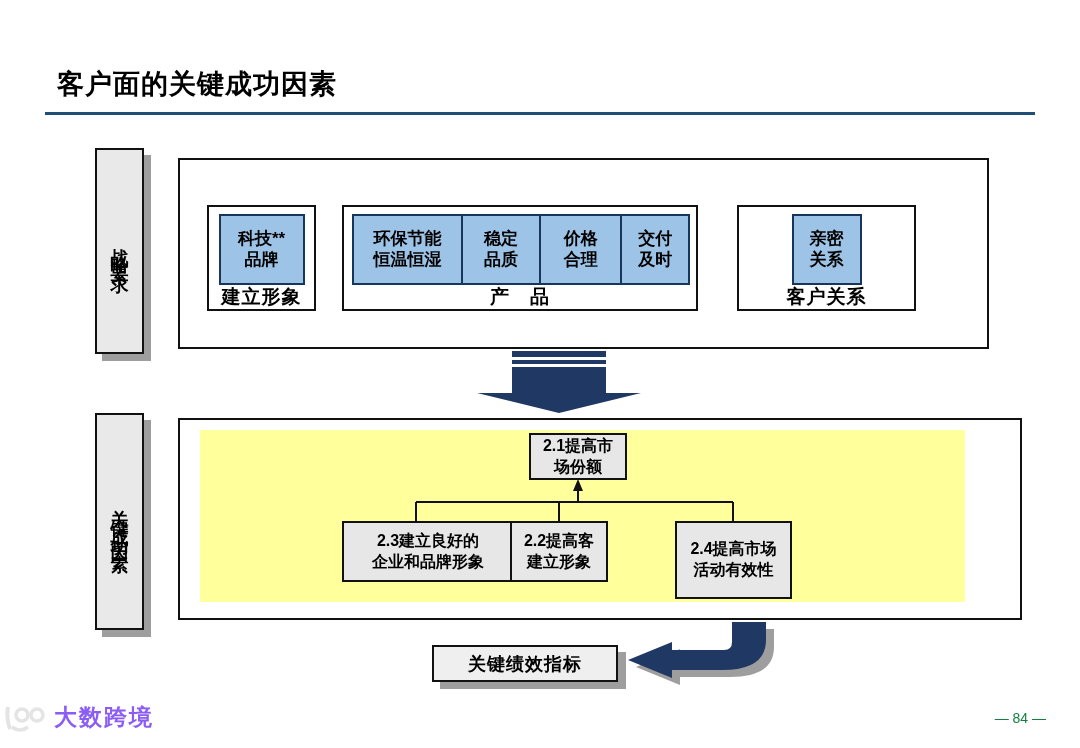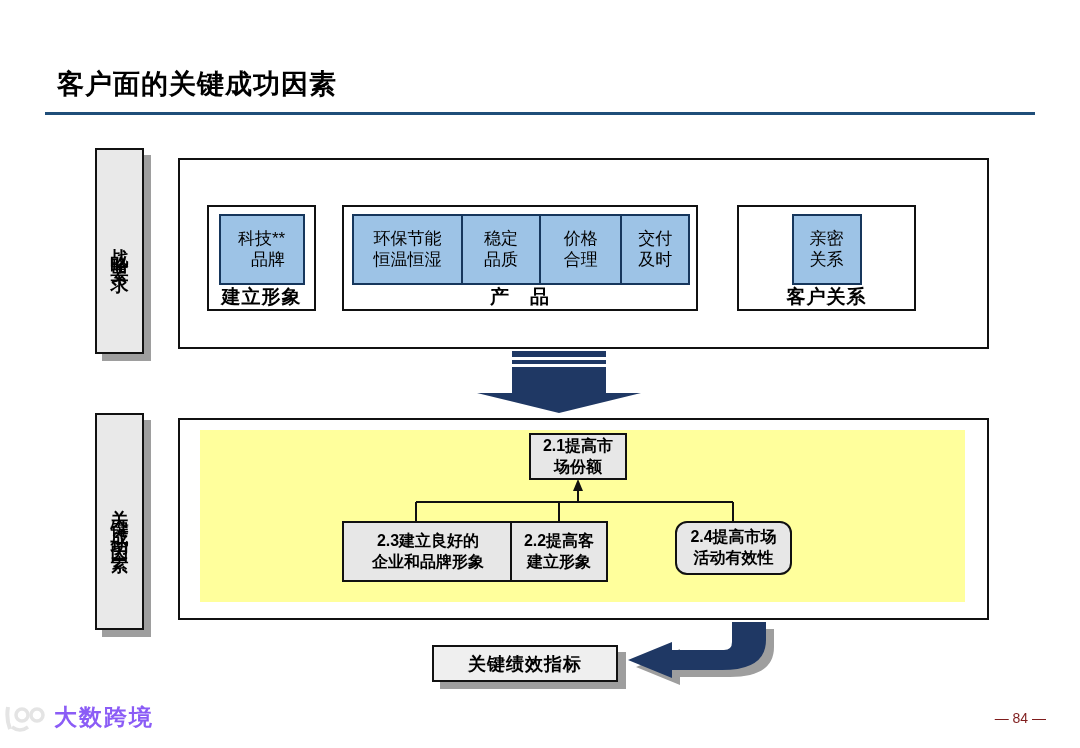--- a/index.html
+++ b/index.html
@@ -20,67 +20,67 @@
     display:flex;align-items:center;justify-content:center;
     writing-mode:vertical-rl;text-orientation:upright;
     font-size:18px;font-weight:600;letter-spacing:9px;
   }
   .side-strategy{left:95px;top:148px;height:202px;}
   .side-csf{left:95px;top:413px;height:213px;}
 
   
   .outer-box{position:absolute;left:178px;width:807px;background:#fff;border:2px solid #111;}
   .outer-top{top:158px;height:187px;}
-  .outer-bottom{top:418px;height:198px;}
+  .outer-bottom{top:418px;height:198px;padding-left:33px;}
 
   
   .group{position:absolute;top:45px;height:102px;border:2px solid #111;background:#fff;
     display:flex;flex-direction:column;}
   .group-image{left:27px;width:105px;}
   .group-product{left:162px;width:352px;}
   .group-relation{left:557px;width:175px;}
   .group-items{flex:1;display:flex;align-items:stretch;padding:7px 8px 0 8px;box-sizing:border-box;}
   .group-items.joined{gap:0;}
   .group-items.split{gap:14px;justify-content:center;}
   .blue-item{
     background:#9DC3E6;border:2px solid #16365c;
-    display:flex;align-items:center;justify-content:center;text-align:right;
-    font-size:17px;font-weight:400;line-height:1.22;box-sizing:border-box;
+    display:flex;align-items:center;justify-content:center;text-align:center;
+    font-size:17px;font-weight:700;line-height:1.22;box-sizing:border-box;
   }
   .joined .blue-item{margin-right:-2px;}
   .group-label{height:24px;display:flex;align-items:center;justify-content:center;
     font-size:19px;font-weight:700;letter-spacing:1px;}
 
   
   .down-arrow{position:absolute;left:477px;top:351px;}
 
   
   .yellow-pane{position:absolute;left:20px;top:10px;width:765px;height:172px;background:#FFFF9C;}
   .node{
     position:absolute;background:#e7e7e7;border:2px solid #111;
     display:flex;align-items:center;justify-content:center;text-align:center;
     font-size:16px;font-weight:600;line-height:1.3;box-sizing:border-box;
   }
   .node-root{left:349px;top:13px;width:98px;height:47px;}
   .node-c0{left:162px;top:101px;width:172px;height:61px;}
   .node-c1{left:330px;top:101px;width:98px;height:61px;}
-  .node-c2{left:495px;top:101px;width:117px;height:54px;border-radius:12px;}
+  .node-c2{left:495px;top:101px;width:117px;height:78px;}
   .tree-lines{position:absolute;left:0;top:0;}
 
   
   .kpi-box{
     position:absolute;left:432px;top:645px;width:186px;height:37px;
     background:#efefef;border:2px solid #111;box-shadow:8px 7px 0 0 #9e9e9e;
     display:flex;align-items:center;justify-content:center;
     font-size:18px;font-weight:600;letter-spacing:1px;box-sizing:border-box;
   }
   .curve-arrow{position:absolute;left:618px;top:622px;}
 
   
-  .page-number{position:absolute;right:34px;top:710px;font-size:14px;color:#7f1d1d;}
+  .page-number{position:absolute;right:34px;top:710px;font-size:14px;color:#15803d;}
   .watermark{position:absolute;left:4px;top:702px;display:flex;align-items:center;gap:6px;
     color:#8b5cf6;font-size:23px;font-weight:700;letter-spacing:2px;}
 </style>
 </head>
 <body>
 
 <div class="slide">
 
   <div class="title">客户面的关键成功因素</div>
   <div class="title-rule"></div>

